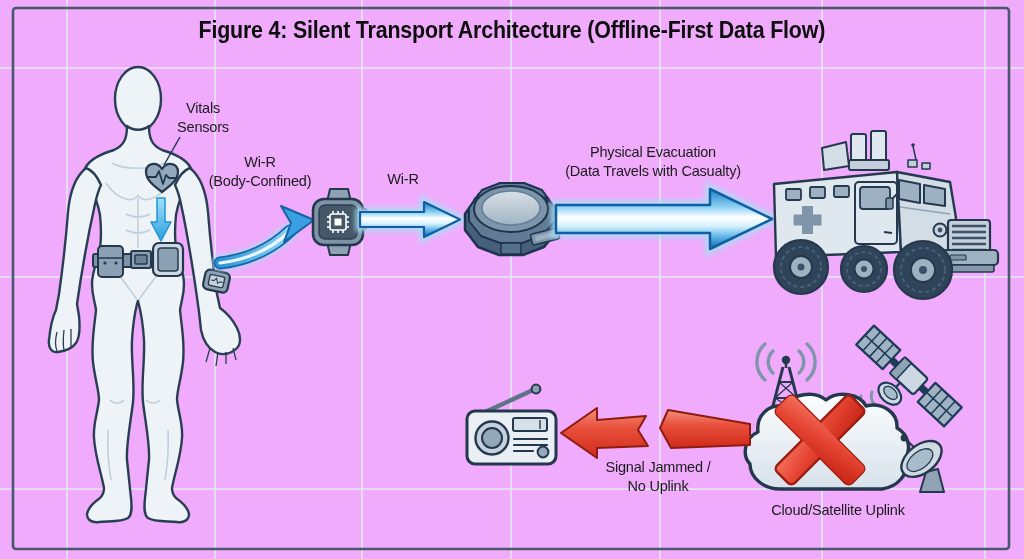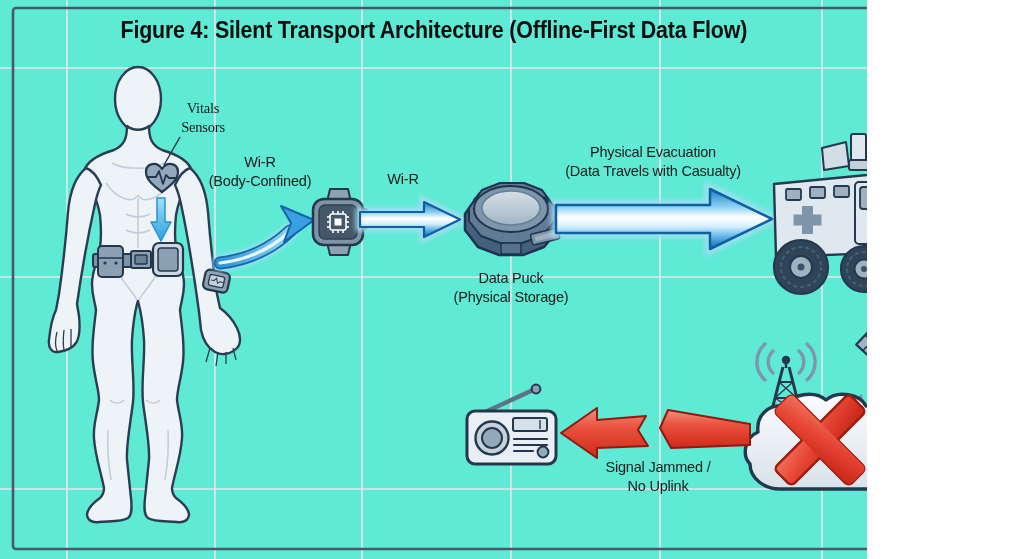--- a/index.html
+++ b/index.html
@@ -1,17 +1,17 @@
 <!DOCTYPE html>
 <html><head>
 <meta charset="utf-8">
 <style>
   html,body{margin:0;padding:0;background:#ffffff;}
   .canvas{
-    position:relative; width:867px; height:559px; background:#5eead4;
+    position:relative; width:1024px; height:559px; background:#f0abfc;
     overflow:hidden; font-family:"Liberation Sans", sans-serif;
   }
   .canvas svg{position:absolute; left:0; top:0;}
   .figure-title{
     position:absolute; left:0; right:0; top:17px; text-align:center;
     font-weight:bold; font-size:23px; color:#0e0e0e; letter-spacing:-0.2px;
   }
   .figure-title .t-inner{display:inline-block; transform:scaleX(.93);}
   .lbl{
     position:absolute; transform:translateX(-50%);
@@ -364,25 +364,24 @@
   <g stroke="#8f1a10" stroke-width="2" stroke-linejoin="round">
     <polygon points="561,433 597,408 597,420 646,416 638,430 648,446 597,448 597,458" fill="url(#gRedA)"></polygon>
     <polygon points="668,410 660,428 671,448 750,445 750,424" fill="url(#gRedA)"></polygon>
   </g>
 </svg>
 
 <div class="figure-title">
   <span class="t-inner">Figure 4: Silent Transport Architecture (Offline-First Data Flow)</span>
 </div>
 
-<div class="lbl" style="left:203px; top:99px;font-family:Liberation Serif, serif;">Vitals
+<div class="lbl" style="left:203px; top:99px;">Vitals
 Sensors</div>
 <div class="lbl" style="left:260px; top:153px;">Wi-R
 (Body-Confined)</div>
 <div class="lbl" style="left:403px; top:170px;">Wi-R</div>
-<div class="lbl" style="left:511px; top:269px;">Data Puck
-(Physical Storage)</div>
 <div class="lbl" style="left:658px; top:458px;">Signal Jammed /
 No Uplink</div>
 <div class="lbl" style="left:653px; top:143px;">Physical Evacuation
 (Data Travels with Casualty)</div>
+<div class="lbl" style="left:838px; top:501px;">Cloud/Satellite Uplink</div>
 
 </div>
 
 </body></html>

